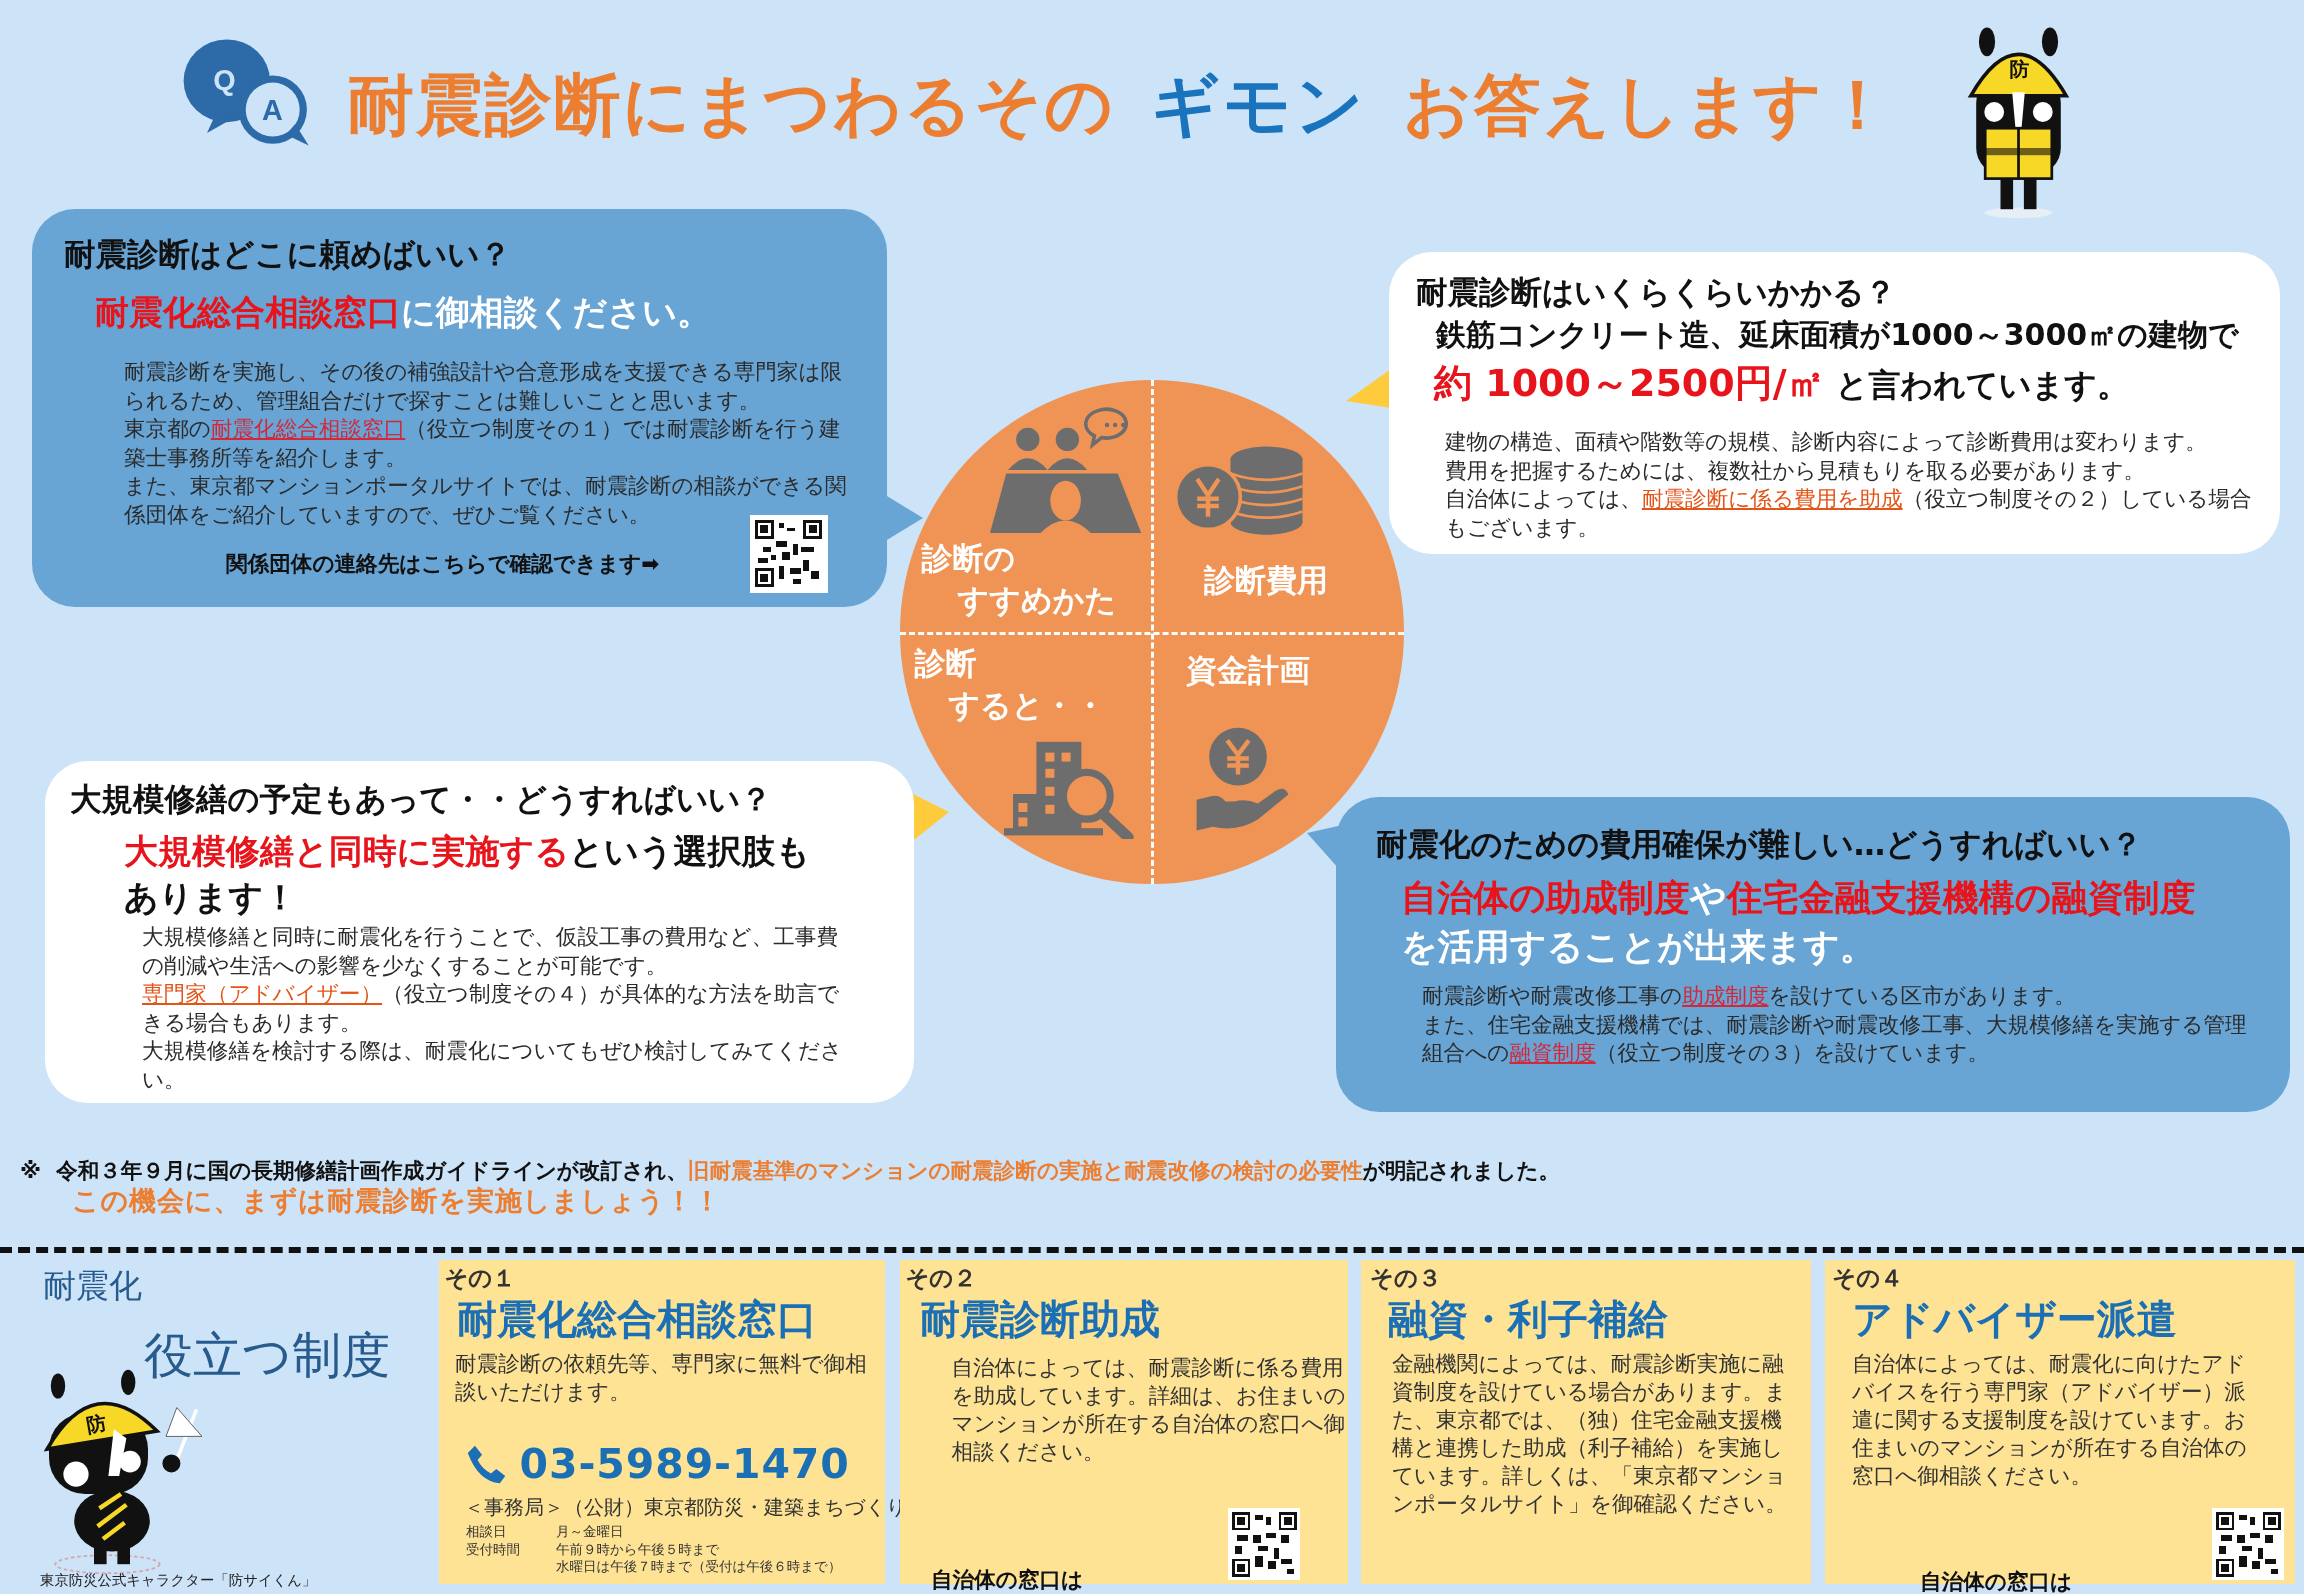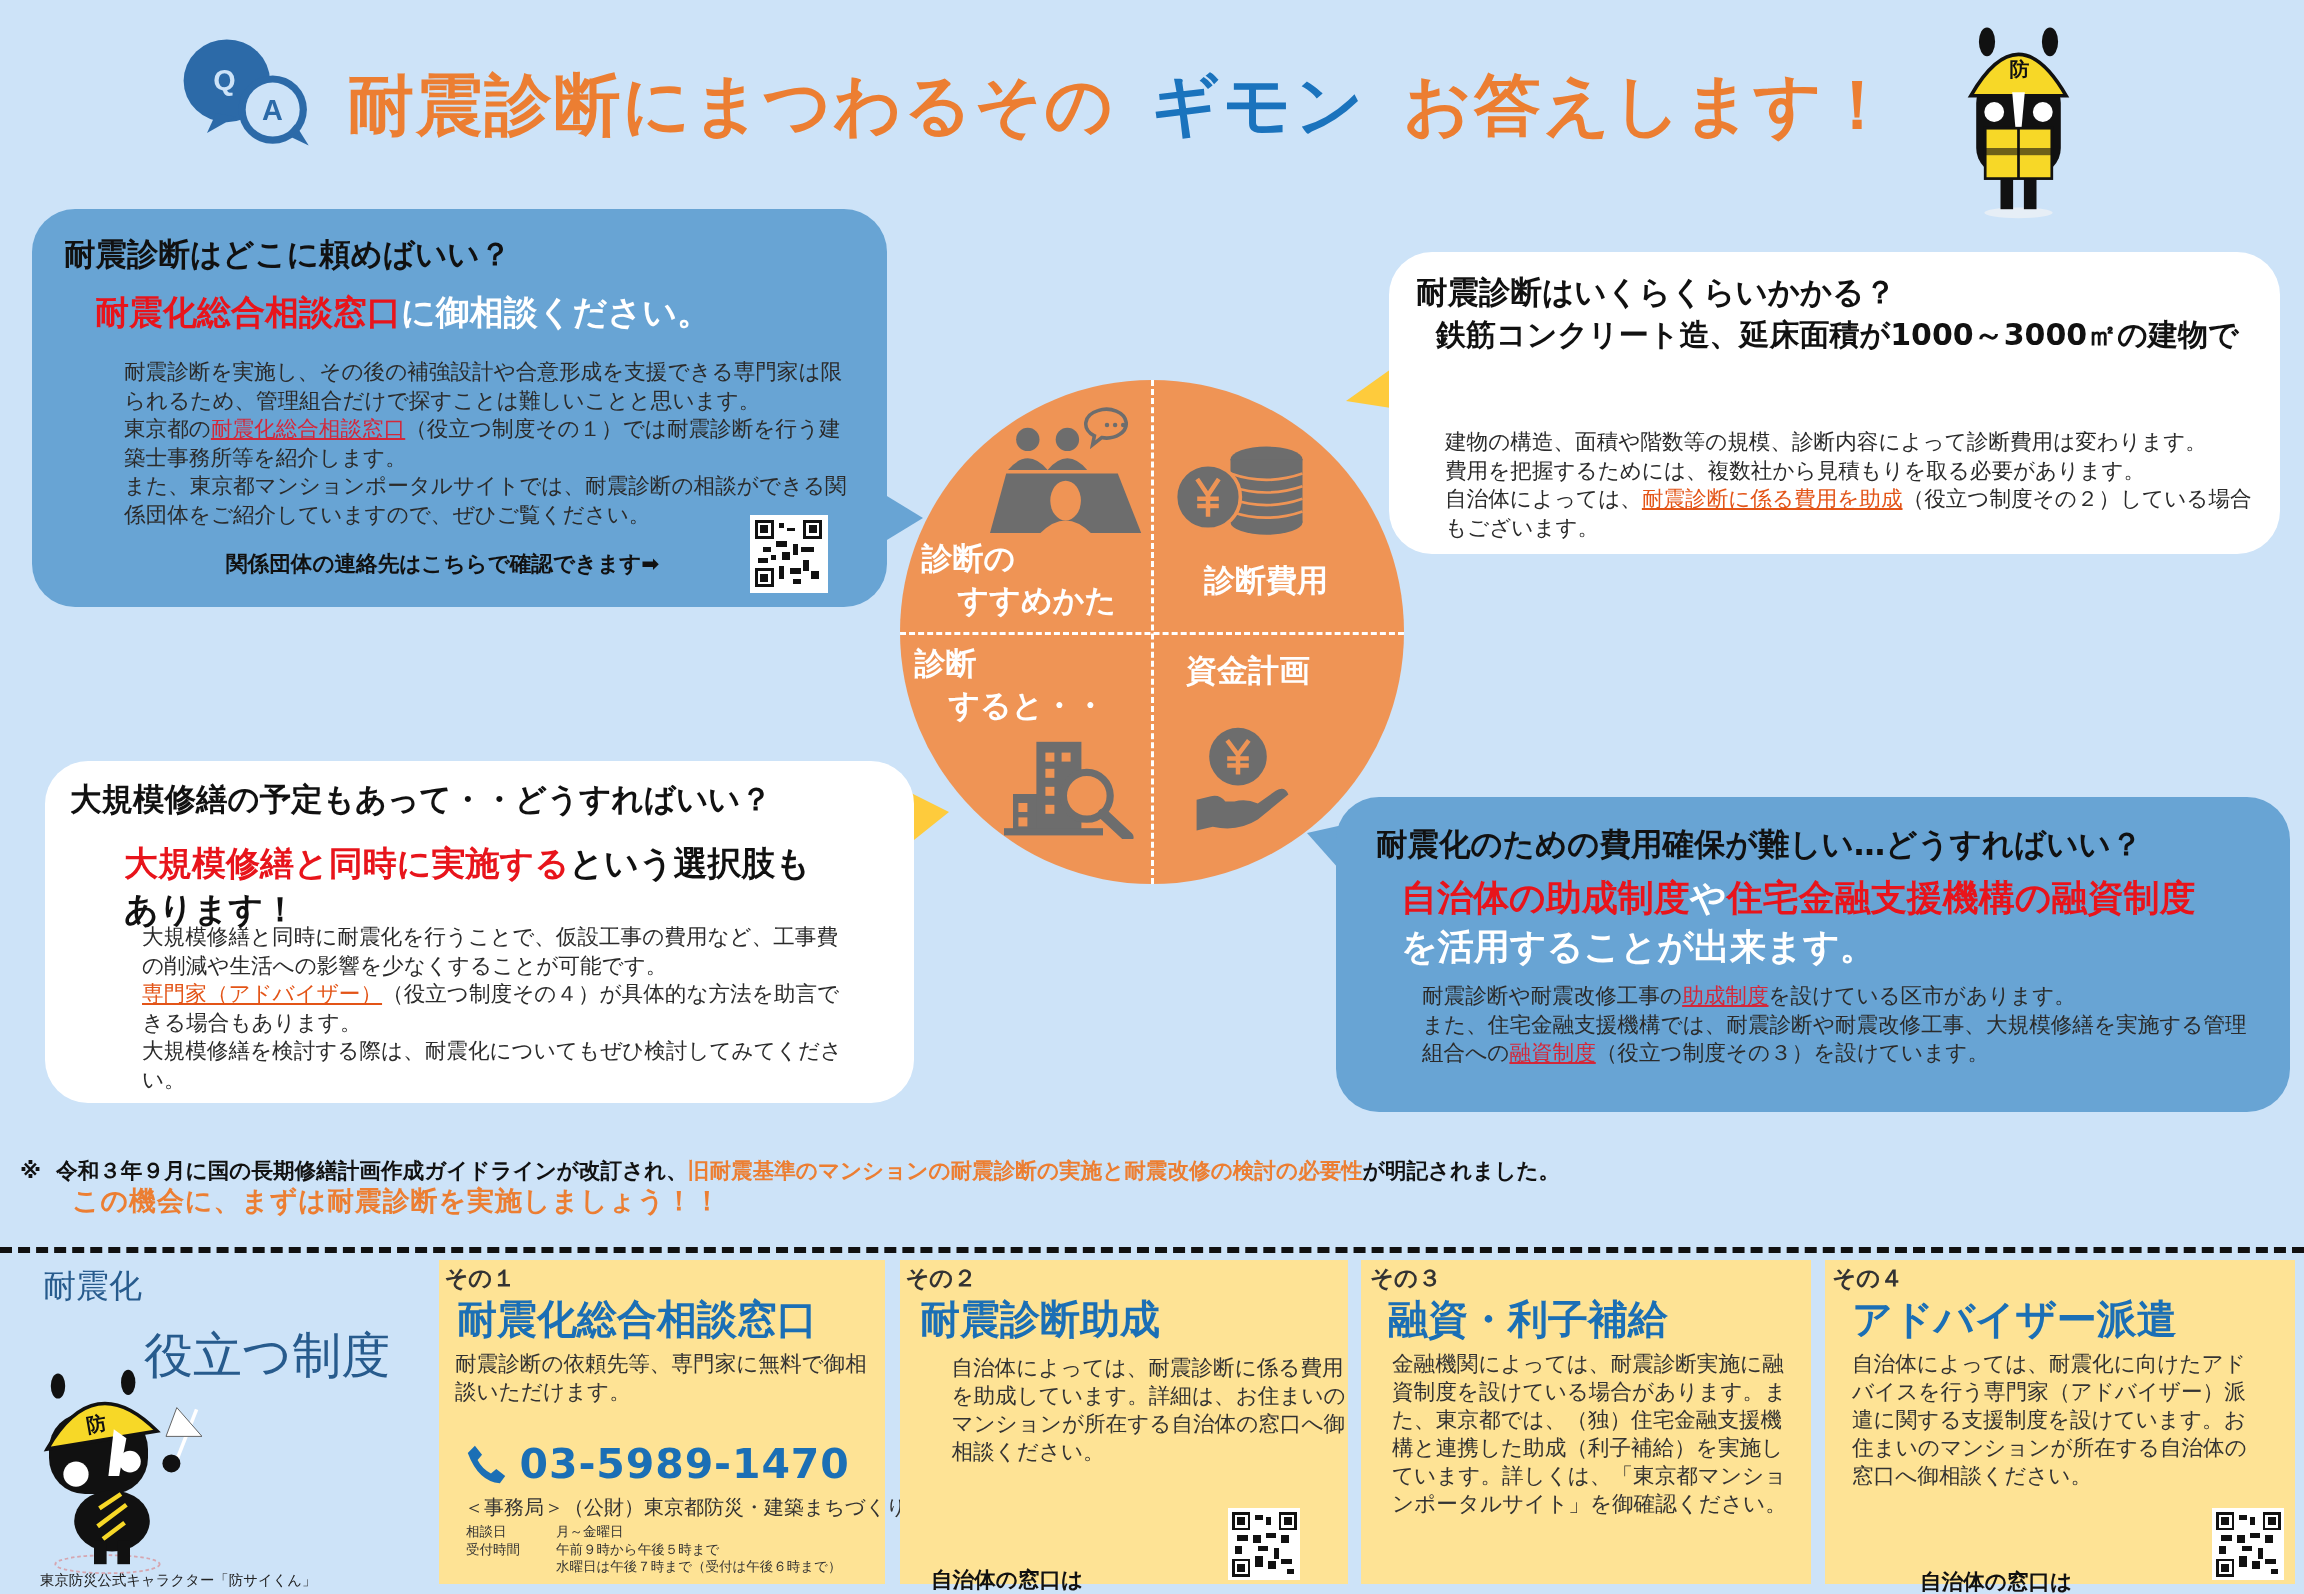--- a/index.html
+++ b/index.html
@@ -168,20 +168,23 @@
           <rect x="6" y="13" width="2" height="2"></rect>
         </g>
       </svg>
   </div>
 </div>
 
 <div class="abs tail b2-tail"></div>
 <div class="abs bubble yellow-bubble b2">
   <div class="abs q-title" style="left:27px; top:20px;">耐震診断はいくらくらいかかる？</div>
   <div class="abs a-line black" style="left:47px; top:63px; font-size:30px;">鉄筋コンクリート造、延床面積が1000～3000㎡の建物で</div>
+  <div class="abs a-line" style="left:45px; top:106px; font-size:38px;">
+    <span class="red">約 1000～2500円/㎡</span><span class="black" style="font-size:32px;"> と言われています。</span>
+  </div>
   <div class="abs body-text" style="left:56px; top:176px; width:828px;">
     <div>建物の構造、面積や階数等の規模、診断内容によって診断費用は変わります。</div>
     <div>費用を把握するためには、複数社から見積もりを取る必要があります。</div>
     <div><span>自治体によっては、</span><span class="link-orange">耐震診断に係る費用を助成</span><span>（役立つ制度その２）している場合もございます。</span></div>
   </div>
 </div>
 
 <div class="abs circle">
   <div class="vline"></div>
   <div class="hline"></div>
@@ -254,21 +257,21 @@
       <circle cx="50" cy="34" r="32" fill="#6d6d6d"></circle>
       <path d="M38 16 L50 32 L62 16 M50 32 L50 54 M38 36 L62 36 M38 44 L62 44" stroke="#ef9455" stroke-width="5" fill="none"></path>
       <path d="M4 82 L4 116 L22 112 Q50 118 72 104 L106 76 Q102 66 92 72 L72 86 Q58 80 46 84 L36 84 Q30 76 20 78 Z" fill="#6d6d6d"></path>
     </svg>
   </div>
 </div>
 
 <div class="abs tail b3-tail"></div>
 <div class="abs bubble yellow-bubble b3">
   <div class="abs q-title" style="left:25px; top:18px;">大規模修繕の予定もあって・・どうすればいい？</div>
-  <div class="abs a-line" style="left:79px; top:68px;margin-top:12px;">
+  <div class="abs a-line" style="left:79px; top:68px;">
     <div><span class="red">大規模修繕と同時に実施する</span><span class="black">という選択肢も</span></div>
     <div class="black">あります！</div>
   </div>
   <div class="abs body-text" style="left:97px; top:162px; width:711px;">
     <div>大規模修繕と同時に耐震化を行うことで、仮設工事の費用など、工事費の削減や生活への影響を少なくすることが可能です。</div>
     <div><span class="link-orange">専門家（アドバイザー）</span><span>（役立つ制度その４）が具体的な方法を助言できる場合もあります。</span></div>
     <div>大規模修繕を検討する際は、耐震化についてもぜひ検討してみてください。</div>
   </div>
 </div>
 

